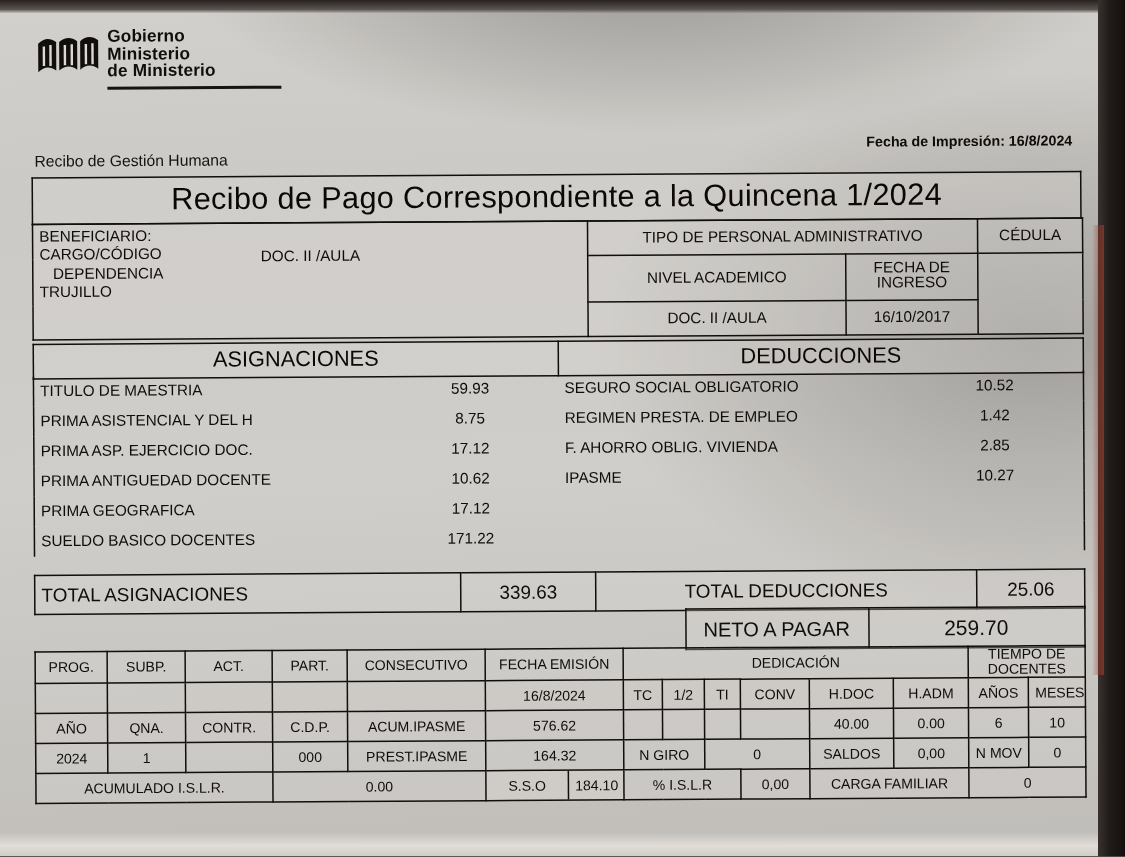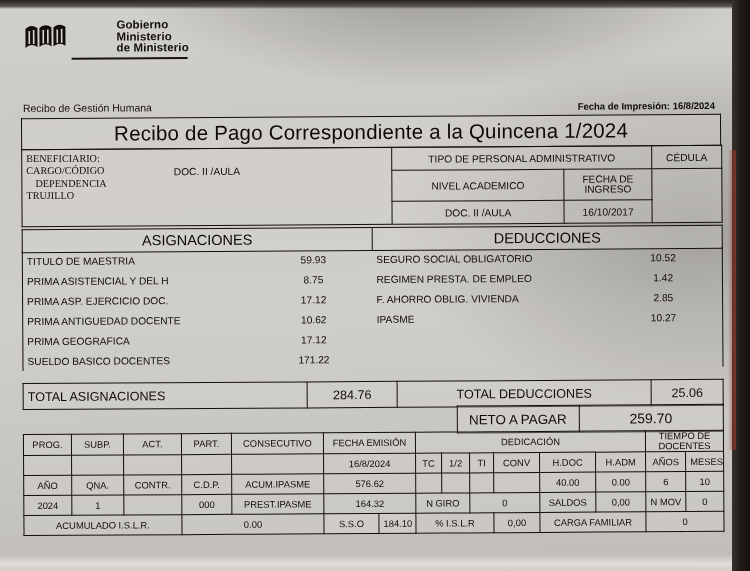--- a/index.html
+++ b/index.html
@@ -39,25 +39,25 @@
   }
   .sheet{
     position:absolute;left:0;top:8px;width:740px;height:556px;
     transform:rotate(-0.35deg);
     z-index:5;
   }
   
   .logo-block{position:absolute;left:26px;top:10px;width:180px;}
   .logo-row{display:flex;align-items:flex-start;gap:5px;}
   .flagmark{width:42px;height:30px;flex:none;margin-top:2px;}
-  .gov-lines{font-size:11.5px;line-height:11.6px;color:#15120f;font-weight:600;letter-spacing:.1px;margin-left:45px;}
+  .gov-lines{font-size:11.5px;line-height:11.6px;color:#15120f;font-weight:600;letter-spacing:.1px;}
   .gov-rule{width:116px;height:2px;background:#1a1714;margin:3px 0 2px 47px;}
   .min-lines{margin-left:47px;font-size:7.6px;line-height:8.4px;color:#201c19;font-weight:700;}
   .oficina{position:absolute;left:24px;top:92px;font-size:10.5px;color:#1a1714;font-weight:500;}
-  .fecha-impr{position:absolute;right:24px;top:94px;font-size:9.5px;color:#120f0d;font-weight:700;}
+  .fecha-impr{position:absolute;right:24px;top:83px;font-size:9.5px;color:#120f0d;font-weight:700;}
   
   .tbl{position:absolute;border-collapse:collapse;table-layout:fixed;}
   .tbl td{
     border:1.4px solid #16120f;
     color:#15110e;
     padding:0 4px;
     background:rgba(214,212,208,.30);
     font-weight:500;
   }
   .c{text-align:center;}
@@ -65,21 +65,21 @@
   .l{text-align:left;}
   .nb-l{border-left:none!important;}
   .nb-r{border-right:none!important;}
   .nob{border:none!important;background:transparent!important;}
   
   #title-table{left:22px;top:108px;width:700px;}
   #title-table td{height:30px;font-size:20.5px;text-align:center;font-weight:400;letter-spacing:.2px;color:#100d0b;}
   
   #info-table{left:22px;top:139px;width:700px;}
   #info-table td{font-size:10.2px;height:22px;}
-  .ben-cell{vertical-align:top;padding-top:3px!important;line-height:12.4px;font-size:10.2px;font-family:Liberation Serif, serif;}
+  .ben-cell{vertical-align:top;padding-top:3px!important;line-height:12.4px;font-size:10.2px;}
   .ben-cell .ind{padding-left:9px;}
   
   #sec-table{left:22px;top:219px;width:700px;}
   #sec-table td{height:22px;text-align:center;font-size:14.5px;font-weight:400;color:#100d0b;}
   
   #lines-table{left:22px;top:241px;width:700px;}
   #lines-table td{height:20px;font-size:10.2px;border:none;background:transparent;}
   #lines-table td.side{border-left:1.4px solid #16120f;}
   #lines-table td.sider{border-right:1.4px solid #16120f;}
   .num{font-size:10.6px;}
@@ -243,21 +243,21 @@
     <table class="tbl" id="tot-table">
       <colgroup>
         <col style="width:284px">
           <col style="width:90px">
         <col style="width:254px">
           <col style="width:72px">
       </colgroup>
       <tbody>
           <tr>
         <td class="l tot-lbl">TOTAL ASIGNACIONES</td>
-        <td class="r tot-val">284.76</td>
+        <td class="r tot-val">339.63</td>
         <td class="c tot-lbl">TOTAL DEDUCCIONES</td>
         <td class="r tot-val">25.06</td>
       </tr>
     </tbody>
       </table>
 
     <table class="tbl" id="neto-table">
       <colgroup>
         <col style="width:434px">
           <col style="width:122px">

